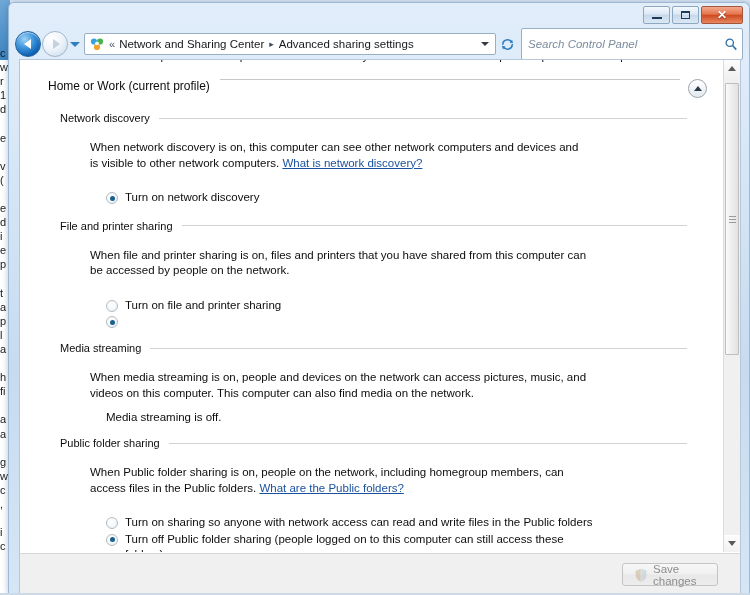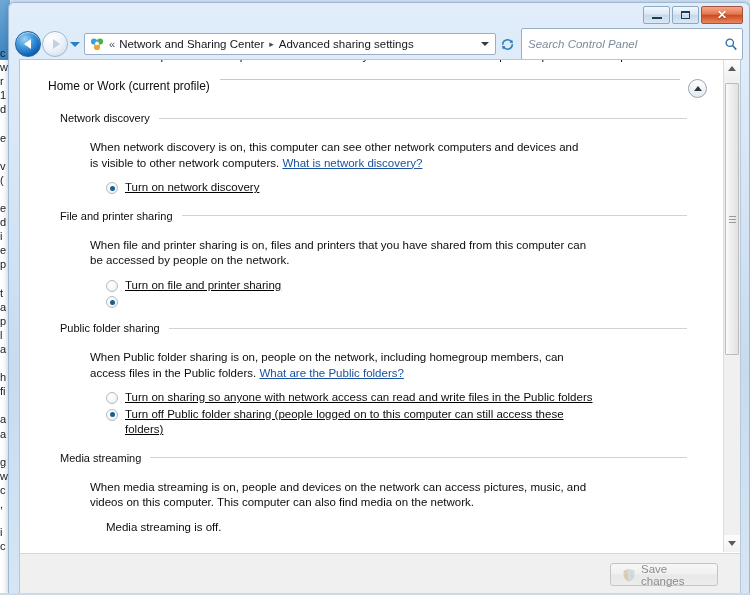--- a/index.html
+++ b/index.html
@@ -326,23 +326,22 @@
     line-height: 15.5px;
     max-width: 497px;
   }
   .help-link {
     color: #19519e;
     text-decoration: underline;
     cursor: pointer;
   }
 
   .radio-group {
-    margin-top: 9px;
+    margin-top: 19px;
     padding-left: 24px;
-    text-decoration: underline;
   }
   .radio-row {
     display: flex;
     align-items: flex-start;
     margin-bottom: 1px;
     cursor: default;
   }
   .radio {
     flex: none;
     width: 12px; height: 12px;
@@ -443,21 +442,21 @@
     font-family: "Liberation Sans", sans-serif;
     display: flex; align-items: center; justify-content: center;
     gap: 5px;
     padding: 0 11px;
     cursor: default;
   }
   #save-btn {
     border: 1px solid #c5c5c5;
     background: linear-gradient(180deg,#f7f7f7 0%, #f0f0f0 48%, #e8e8e8 52%, #ededed 100%);
     color: #8d8d8d;
-    width: 108px;
+    width: 96px;
   }
   #cancel-btn {
     border: 1px solid #3c7fb1;
     background: linear-gradient(180deg,#f2f8fc 0%, #e6f2fa 45%, #d3e9f7 52%, #e9f4fc 100%);
     color: #0b0b0b;
     box-shadow: inset 0 0 0 1px #ffffff;
     width: 81px;
   }
   .shield-ico { flex: none; width: 14px; height: 14px; opacity: 0.55; }
 
@@ -624,49 +623,49 @@
               </div>
               <div class="radio-row">
                 <span class="radio checked"></span>
               </div>
             </div>
           </div>
         </div>
 
         <div class="section">
           <div class="section-head">
+            <span class="section-title">Media streaming</span>
+            <span class="section-rule"></span>
+          </div>
+          <div class="section-body">
+            <p class="section-desc">When media streaming is on, people and devices on the network can access pictures, music, and videos on this computer. This computer can also find media on the network.</p>
+            <div class="plain-status">Media streaming is off.</div>
+          </div>
+        </div>
+
+        <div class="section">
+          <div class="section-head">
             <span class="section-title">Public folder sharing</span>
             <span class="section-rule"></span>
           </div>
           <div class="section-body">
             <p class="section-desc"><span>When Public folder sharing is on, people on the network, including homegroup members, can access files in the Public folders. </span><span class="help-link">What are the Public folders?</span></p>
             <div class="radio-group">
               <div class="radio-row">
                 <span class="radio"></span>
                 <span class="radio-label">Turn on sharing so anyone with network access can read and write files in the Public folders</span>
               </div>
               <div class="radio-row">
                 <span class="radio checked"></span>
                 <span class="radio-label">Turn off Public folder sharing (people logged on to this computer can still access these folders)</span>
               </div>
             </div>
           </div>
         </div>
 
-        <div class="section">
-          <div class="section-head">
-            <span class="section-title">Media streaming</span>
-            <span class="section-rule"></span>
-          </div>
-          <div class="section-body">
-            <p class="section-desc">When media streaming is on, people and devices on the network can access pictures, music, and videos on this computer. This computer can also find media on the network.</p>
-            <div class="plain-status">Media streaming is off.</div>
-          </div>
-        </div>
-
         <div style="height:40px"></div>
       </div>
     </div>
 
     <div id="vscroll">
       <div class="sb-arrow" id="sb-up">
         <span class="sb-tri-up"></span>
       </div>
       <div id="sb-thumb">
         <span class="thumb-grip"></span>

